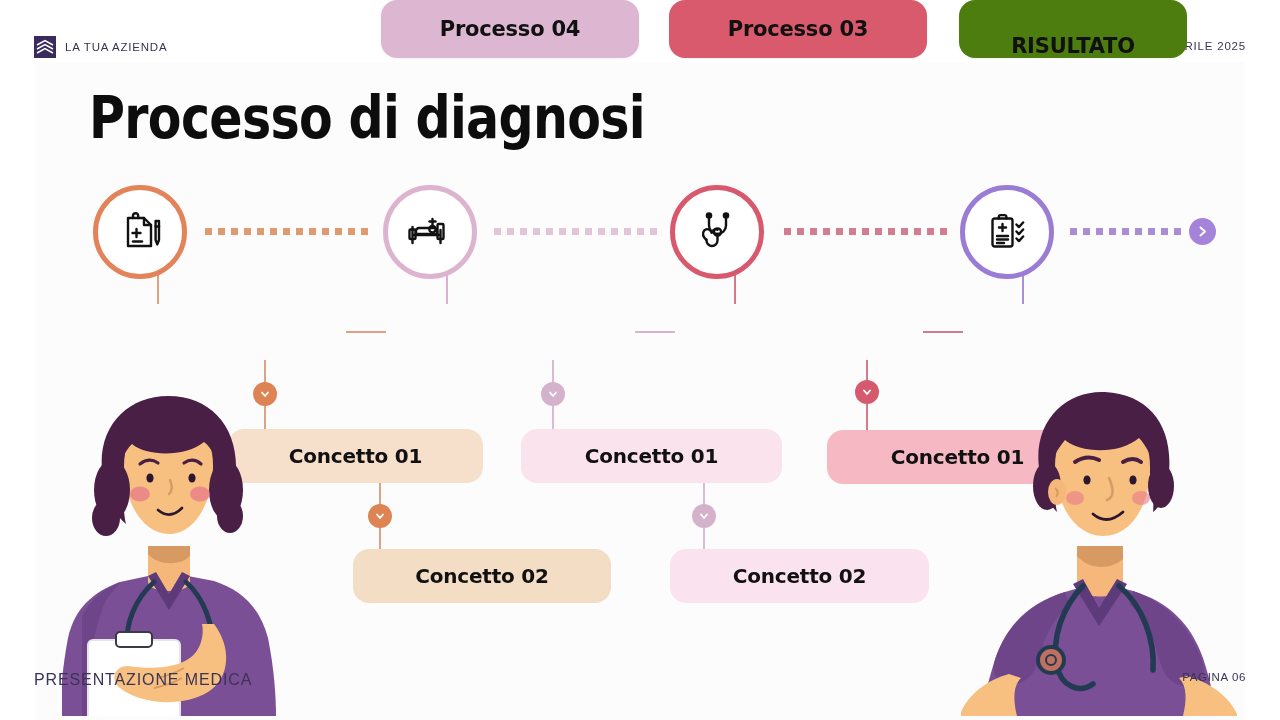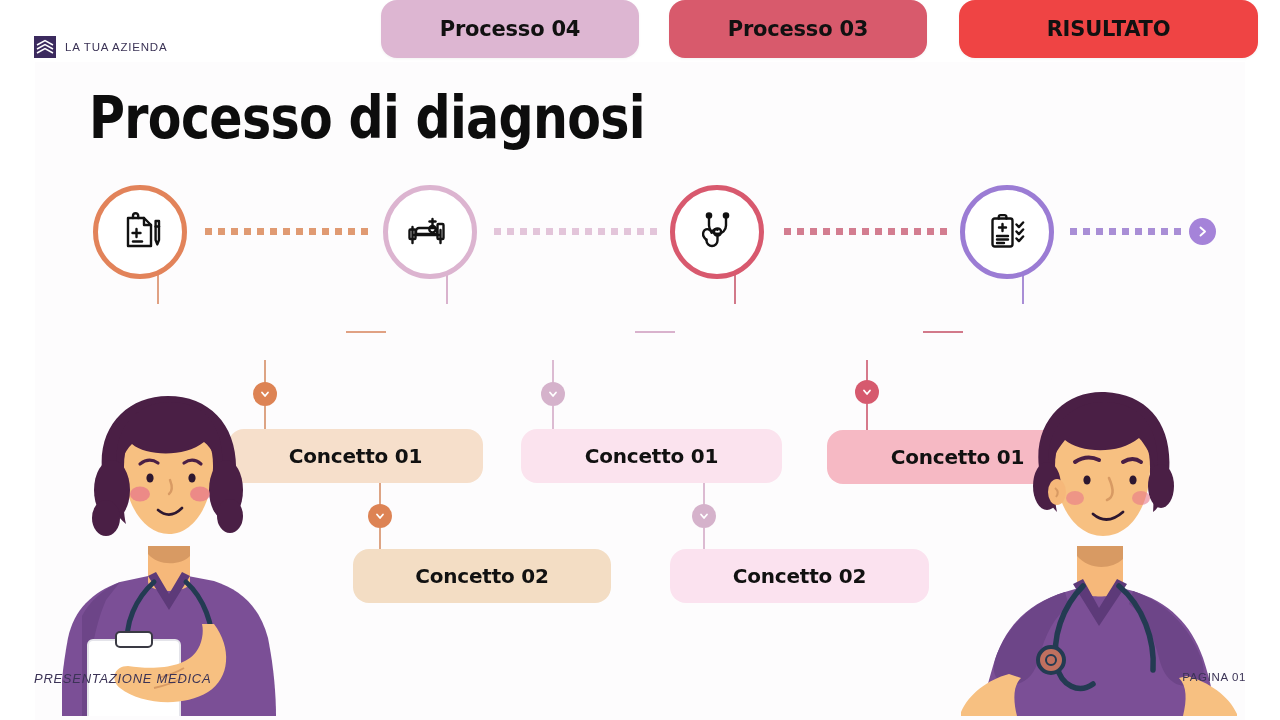--- a/index.html
+++ b/index.html
@@ -110,21 +110,21 @@
   }
   .cbox span {
     font-size:20px; font-weight:700; color:#111111;
     font-family:"DejaVu Sans", sans-serif;
     letter-spacing:-0.01em;
   }
 
   
   .foot-left {
     position:absolute; left:34px; top:671px;
-    font-size:13px; letter-spacing:0.055em; color:#3b3356; z-index:30;font-style:italic;
+    font-size:16px; letter-spacing:0.055em; color:#3b3356; z-index:30;
   }
   .foot-right {
     position:absolute; right:34px; top:671px;
     font-size:11.5px; letter-spacing:0.055em; color:#3b3356; z-index:30;
   }
 
   
   .illus { position:absolute; bottom:0; z-index:20; }
   .illus-left { left:62px; }
   .illus-right { right:28px; }
@@ -278,21 +278,21 @@
   <div class="hlink" id="h0" style="left: 346px; top: 331px; width: 40px; background: rgb(224, 161, 131);"></div>
   <div class="hlink" id="h1" style="left: 635px; top: 331px; width: 40px; background: rgb(217, 178, 205);"></div>
   <div class="hlink" id="h2" style="left: 923px; top: 331px; width: 40px; background: rgb(210, 121, 138);"></div>
 
   <div class="pbar" id="pb1" style="left: 381px; width: 258px; background: rgb(221, 182, 210);">
     <span>Processo 04</span>
   </div>
   <div class="pbar" id="pb2" style="left: 669px; width: 258px; background: rgb(216, 90, 108);">
     <span>Processo 03</span>
   </div>
-  <div class="pbar" id="pb3" style="left: 959px; width: 299px; background: #ef4444;">
+  <div class="pbar" id="pb3" style="left: 959px; width: 228px; background: #4d7c0f; align-items: flex-end;">
     <span>RISULTATO</span>
   </div>
 
   <div class="vlink" id="b0v1" style="left: 264px; top: 360px; height: 24px; background: rgb(221, 164, 132);"></div>
   <div class="chev" id="b0c1" style="left: 253px; top: 382px; background: rgb(221, 131, 84);">
     <svg width="12" height="12" viewBox="0 0 12 12">
       <polyline points="3,4.5 6,8 9,4.5" fill="none" stroke="#fff" stroke-width="1.8" stroke-linecap="round" stroke-linejoin="round"></polyline>
     </svg>
   </div>
   <div class="vlink" id="b0v2" style="left: 264px; top: 406px; height: 25px; background: rgb(221, 164, 132);"></div>
@@ -431,14 +431,14 @@
       <path d="M146 128 q14 12 30 -2" stroke="#2d1730" stroke-width="2.8" fill="none" stroke-linecap="round"></path>
 
       <path d="M136 200 C116 220 104 252 110 280 C114 300 132 308 146 298" stroke="#233b52" stroke-width="5.5" fill="none" stroke-linecap="round"></path>
       <path d="M172 200 C196 220 208 254 206 284" stroke="#233b52" stroke-width="5.5" fill="none" stroke-linecap="round"></path>
       <circle cx="104" cy="274" r="13" fill="#c0705f" stroke="#233b52" stroke-width="4"></circle>
       <circle cx="104" cy="274" r="5" fill="none" stroke="#233b52" stroke-width="2"></circle>
     </svg>
   </div>
 
   <div class="foot-left">PRESENTAZIONE MEDICA</div>
-  <div class="foot-right">PAGINA 01</div>
+  <div class="foot-right">PAGINA 06</div>
 </div>
 
 </body></html>

